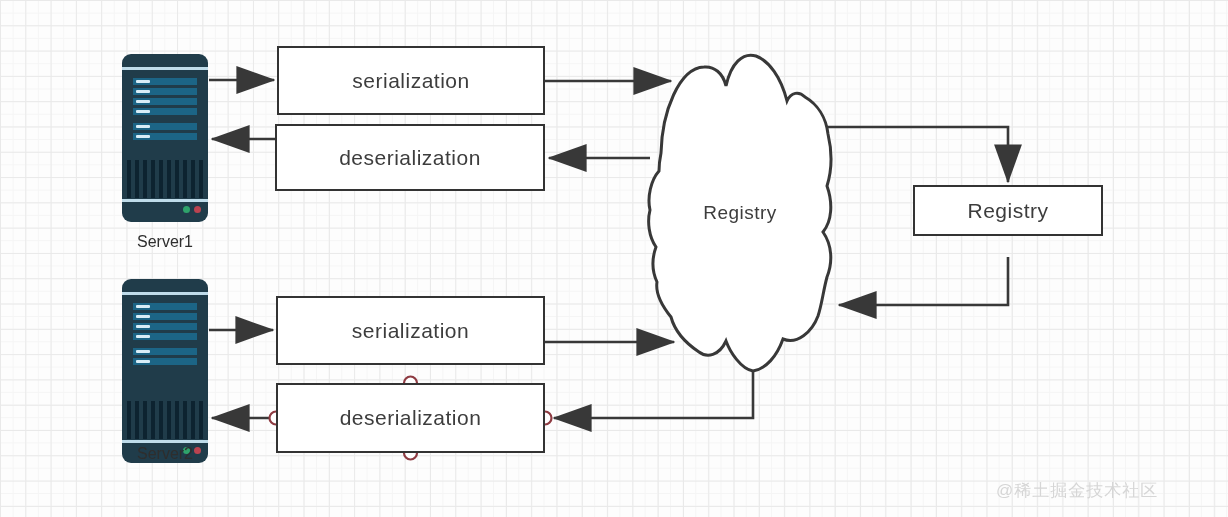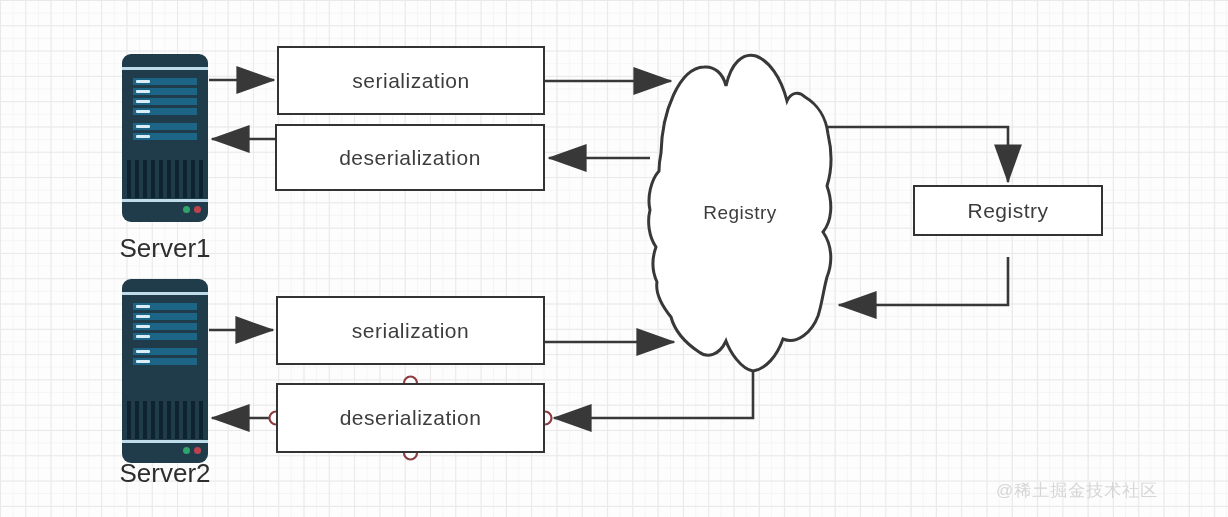--- a/index.html
+++ b/index.html
@@ -20,21 +20,21 @@
   .handle{fill:#ffffff;stroke:#8e3b42;stroke-width:2.2px;}
 
   .box{
     position:absolute;background:#ffffff;border:2.6px solid #333333;
     display:flex;align-items:center;justify-content:center;box-sizing:border-box;
   }
   .box-label{font-size:21px;color:#3d3d3d;letter-spacing:.5px;}
 
   .float-label{position:absolute;text-align:center;color:#3d3d3d;}
   .network-label{font-size:19px;letter-spacing:.5px;}
-  .server-label{font-size:26px;color:#2e2e2e;}
+  .server-label{font-size:16px;color:#2e2e2e;}
 
   .server{position:absolute;width:86px;background:#203c4a;border-radius:9px;}
   .server .trim-top{position:absolute;left:0;right:0;top:13px;height:3px;background:#bfdcea;}
   .server .trim-bottom{position:absolute;left:0;right:0;bottom:20px;height:3px;background:#bfdcea;}
   .server .bar{position:absolute;left:11px;width:64px;height:7px;background:#1c6586;}
   .server .bar .dash{position:absolute;left:3px;top:2px;width:14px;height:3px;background:#d8edf7;border-radius:1px;}
   .server .b1{top:24px;} .server .b2{top:34px;} .server .b3{top:44px;}
   .server .b4{top:54px;} .server .b5{top:69px;} .server .b6{top:79px;}
   .server .vent{
     position:absolute;left:5px;right:5px;bottom:24px;height:38px;
@@ -165,17 +165,17 @@
         <div class="dash"></div>
       </div>
     <div class="bar b6">
         <div class="dash"></div>
       </div>
     <div class="vent"></div>
     <div class="trim-bottom"></div>
     <div class="led led-green"></div>
     <div class="led led-red"></div>
   </div>
-  <div class="float-label server-label" style="left:102px;top:458px;width:126px;">Server2</div>
+  <div class="float-label server-label" style="left:102px;top:445px;width:126px;">Server2</div>
 
   <div class="watermark">@稀土掘金技术社区</div>
 
 </div>
 
 </body></html>

